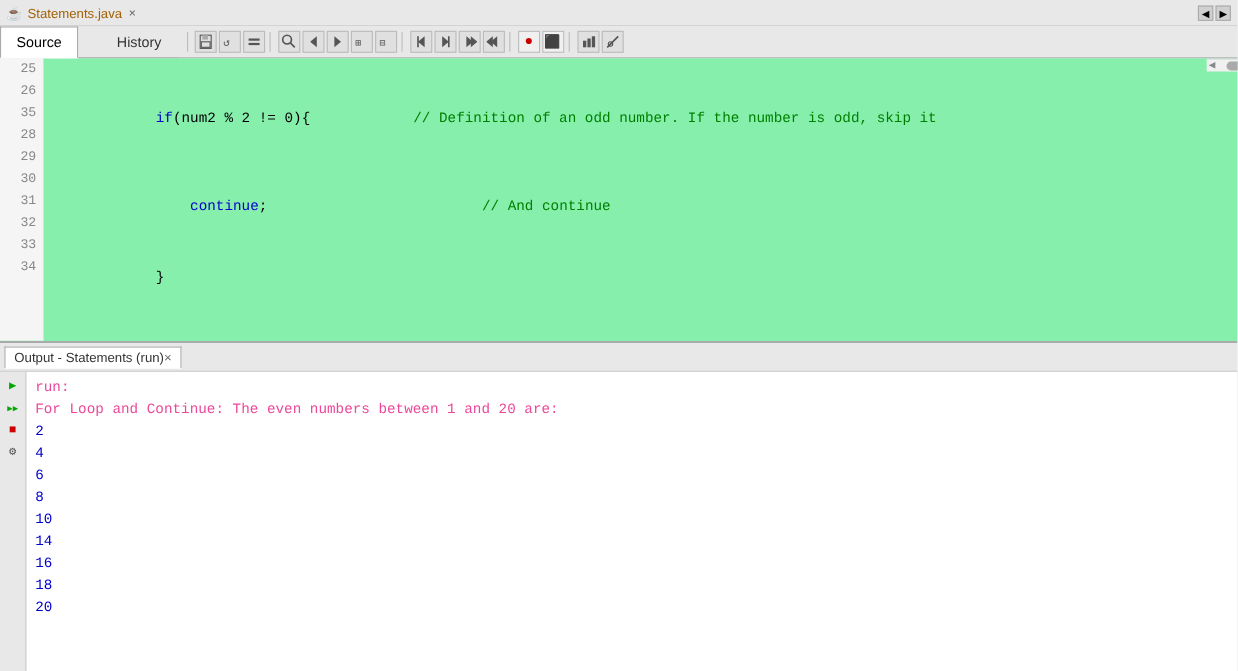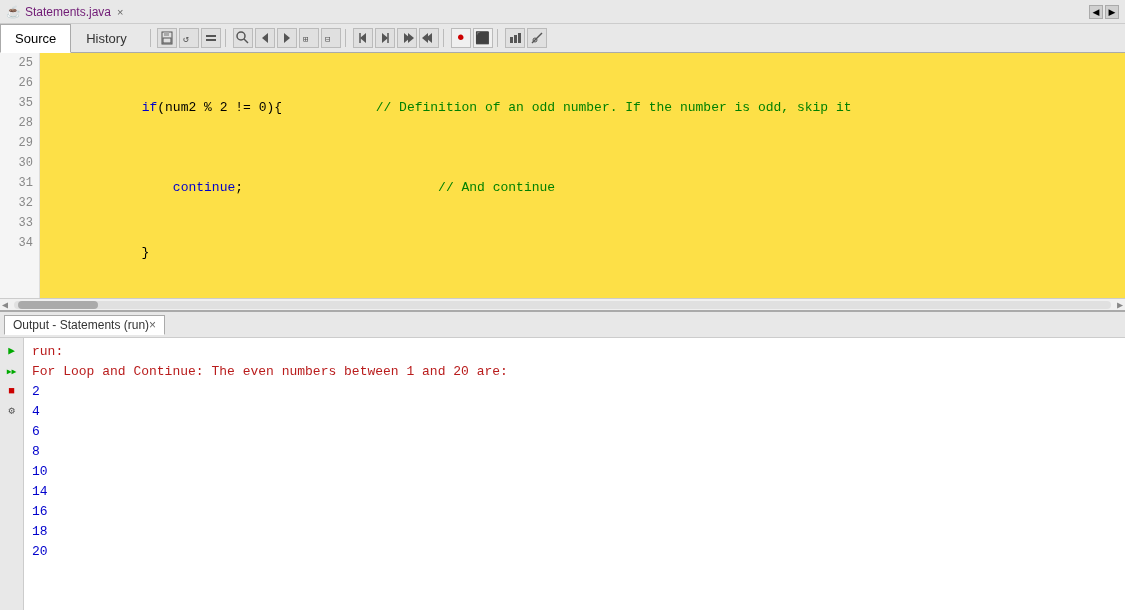--- a/index.html
+++ b/index.html
@@ -20,21 +20,21 @@
       border-bottom: 1px solid #ccc;
       display: flex;
       align-items: center;
       padding: 2px 6px;
       height: 24px;
       font-size: 12px;
       font-family: Arial, sans-serif;
     }
     .title-bar .tab-label {
       font-size: 12px;
-      color: #701a75;
+      color: #a16207;
     }
     .title-bar .close-btn {
       margin-left: 6px;
       cursor: pointer;
       color: #666;
       font-size: 11px;
     }
     .nav-arrows {
       margin-left: auto;
       display: flex;
@@ -61,20 +61,21 @@
       align-items: center;
     }
     .source-tab.active {
       background: #fff;
       border-color: #aaa #aaa #fff #aaa;
       margin-bottom: -1px;
       z-index: 1;
     }
     .source-tab:not(.active) {
       color: #333;
+      margin-left: 20px;
     }
 
     
     .toolbar {
       background: #e8e8e8;
       display: flex;
       align-items: center;
       padding: 2px 4px;
       gap: 2px;
       border-bottom: 1px solid #ccc;
@@ -94,24 +95,23 @@
     }
     .toolbar-separator {
       width: 4px;
       height: 18px;
       border-left: 1px solid #bbb;
       margin: 0 2px;
     }
 
     .code-editor {
       flex: 1;
-      background: #fde047;
+      background: #86efac;
       overflow: hidden;
       display: flex;
-      flex-direction: column;
     }
 
     .code-scroll-area {
       flex: 1;
       overflow: auto;
       display: flex;
     }
 
     .line-numbers {
       background: #f5f5f5;
@@ -237,21 +237,21 @@
       flex: 1;
       padding: 4px 8px;
       overflow: auto;
       font-family: 'Courier New', monospace;
       font-size: 13px;
       line-height: 20px;
     }
 
     .output-line {
       display: block;
-      color: #b91c1c;
+      color: #ec4899;
     }
 
     .output-number {
       color: #0000cc;
     }
 
     
     .play-icon::before { content: '▶'; color: #00aa00; font-size: 11px; }
     .play-forward-icon::before { content: '▶▶'; color: #00aa00; font-size: 8px; }
     .stop-icon::before { content: '■'; color: #cc0000; font-size: 11px; }

